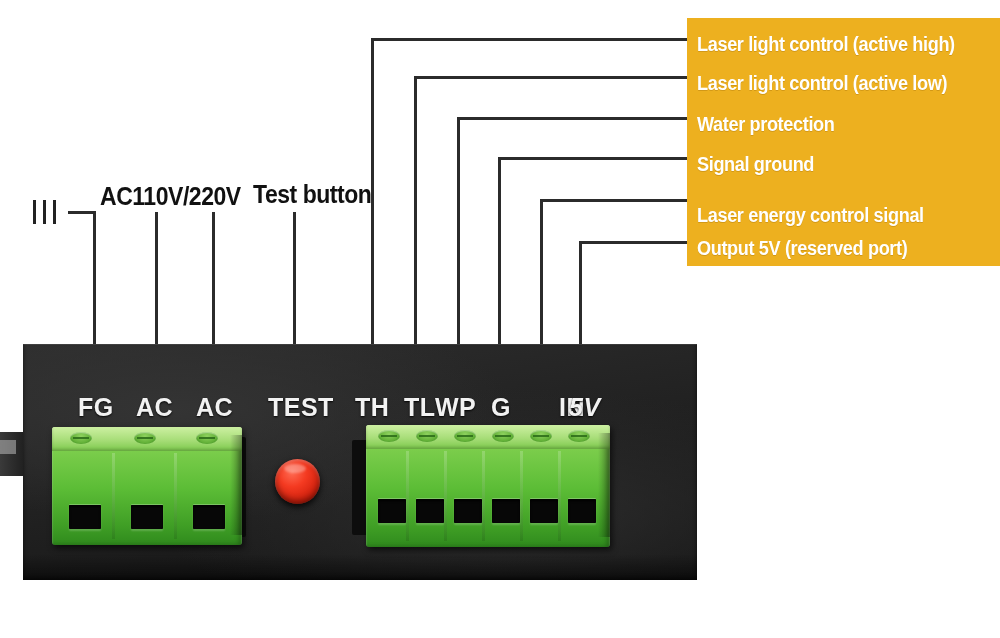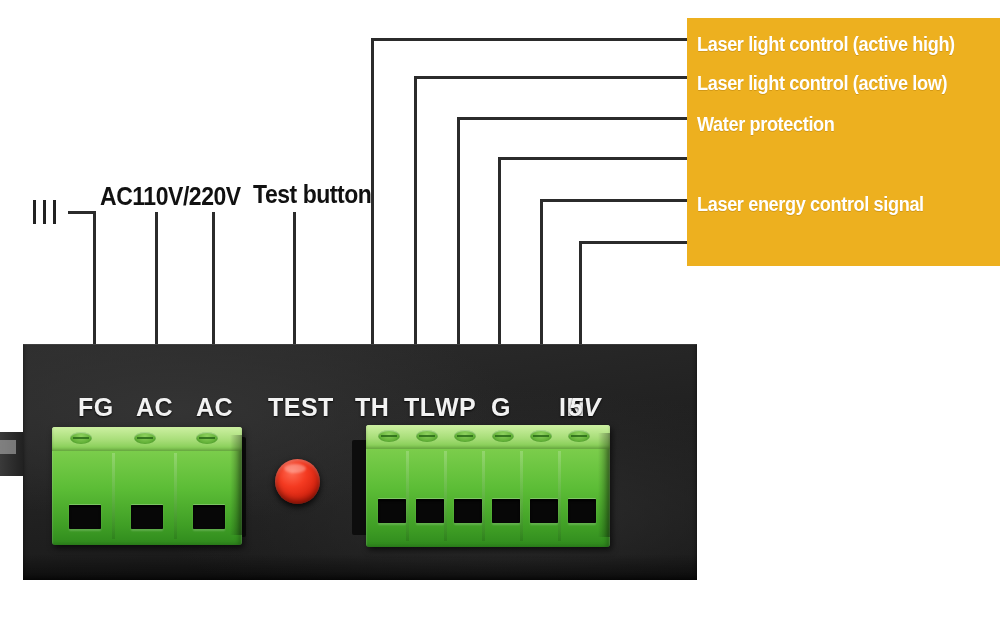--- a/index.html
+++ b/index.html
@@ -281,22 +281,28 @@
   <div id="legend-panel">
     <div class="legend-row" style="top:13px;">
       <span class="legend-text">Laser light control (active high)</span>
     </div>
     <div class="legend-row" style="top:52px;">
       <span class="legend-text">Laser light control (active low)</span>
     </div>
     <div class="legend-row" style="top:93px;">
       <span class="legend-text">Water protection</span>
     </div>
-    <div class="legend-row" style="top:173px;">
+    <div class="legend-row" style="top:133px;">
+      <span class="legend-text">Signal ground</span>
+    </div>
+    <div class="legend-row" style="top:184px;">
       <span class="legend-text">Laser energy control signal</span>
+    </div>
+    <div class="legend-row" style="top:217px;">
+      <span class="legend-text">Output 5V (reserved port)</span>
     </div>
   </div>
 
   <div id="chassis-stub"></div>
   <div id="chassis-stub2"></div>
 
   <div id="device-panel"></div>
 
   <div class="pin-label" style="left:78px;  top:393px;text-align:right;">FG</div>
   <div class="pin-label" style="left:136px; top:393px;">AC</div>

